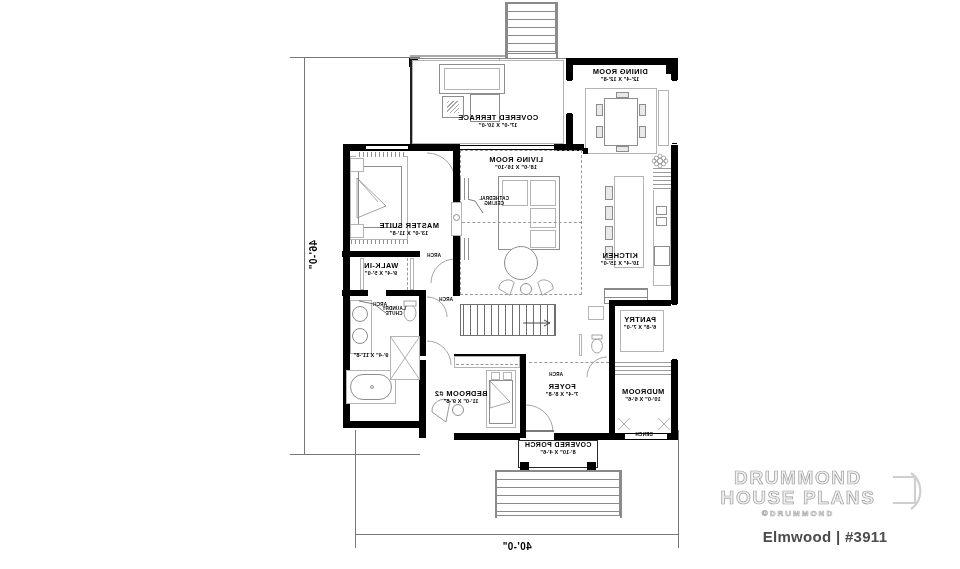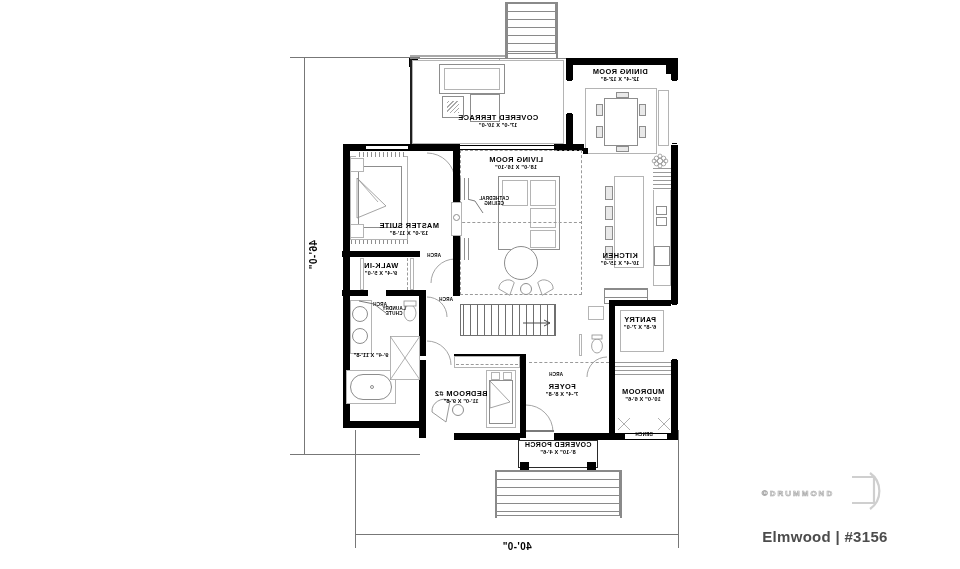--- a/index.html
+++ b/index.html
@@ -423,23 +423,25 @@
   <div class="abs circ" style="left:500px;top:214px;width:7px;height:7px;"></div>
   <div class="abs hatch" style="left:491px;top:178px;width:9px;height:22px;"></div>
   <div class="abs hatch" style="left:491px;top:238px;width:9px;height:22px;"></div>
 
   <div class="abs wall" style="left:372px;top:148px;width:5px;height:6px;"></div>
 </div>
 
 <div id="brand">
   <div class="brand-row">
     <div>
+      <div class="brand-txt">DRUMMOND</div>
+      <div class="brand-txt">HOUSE PLANS</div>
       <div class="brand-copy">©DRUMMOND</div>
     </div>
     <div class="logo-mark">
       <svg width="48" height="48" viewBox="0 0 48 48">
         <path d="M12 10 L34 10 L34 36 L12 36" fill="none" stroke="#cfcfcf" stroke-width="2.2"></path>
         <path d="M30 6 A22 22 0 0 1 30 42" fill="none" stroke="#cfcfcf" stroke-width="2.2"></path>
       </svg>
     </div>
   </div>
-  <div class="brand-title">Elmwood | #3156</div>
+  <div class="brand-title">Elmwood | #3911</div>
 </div>
 
 </body></html>

